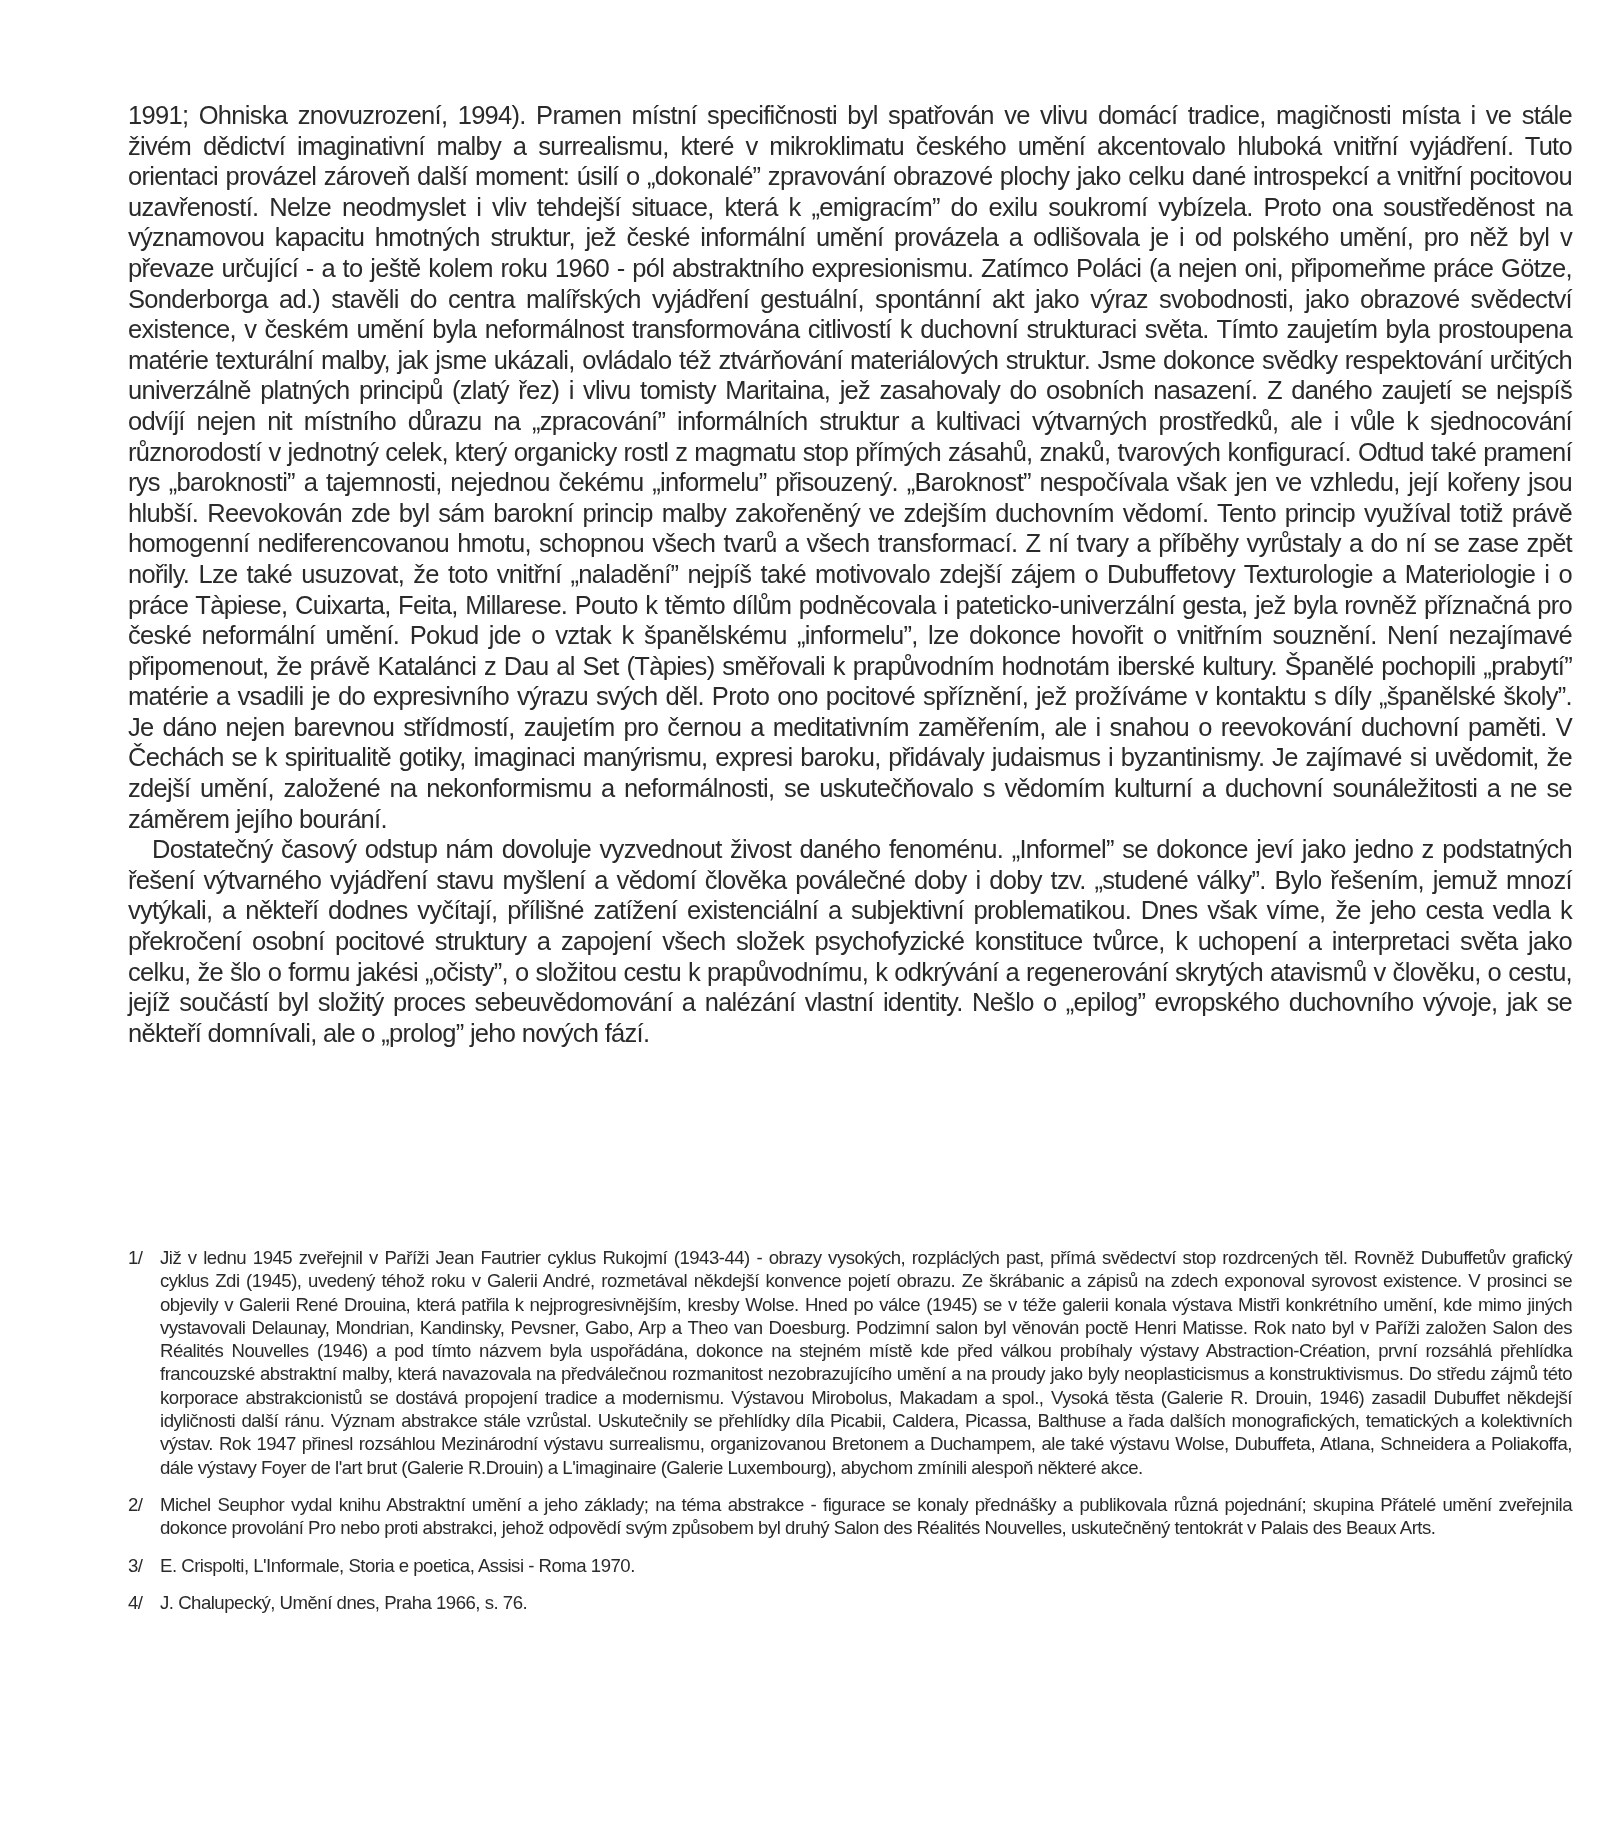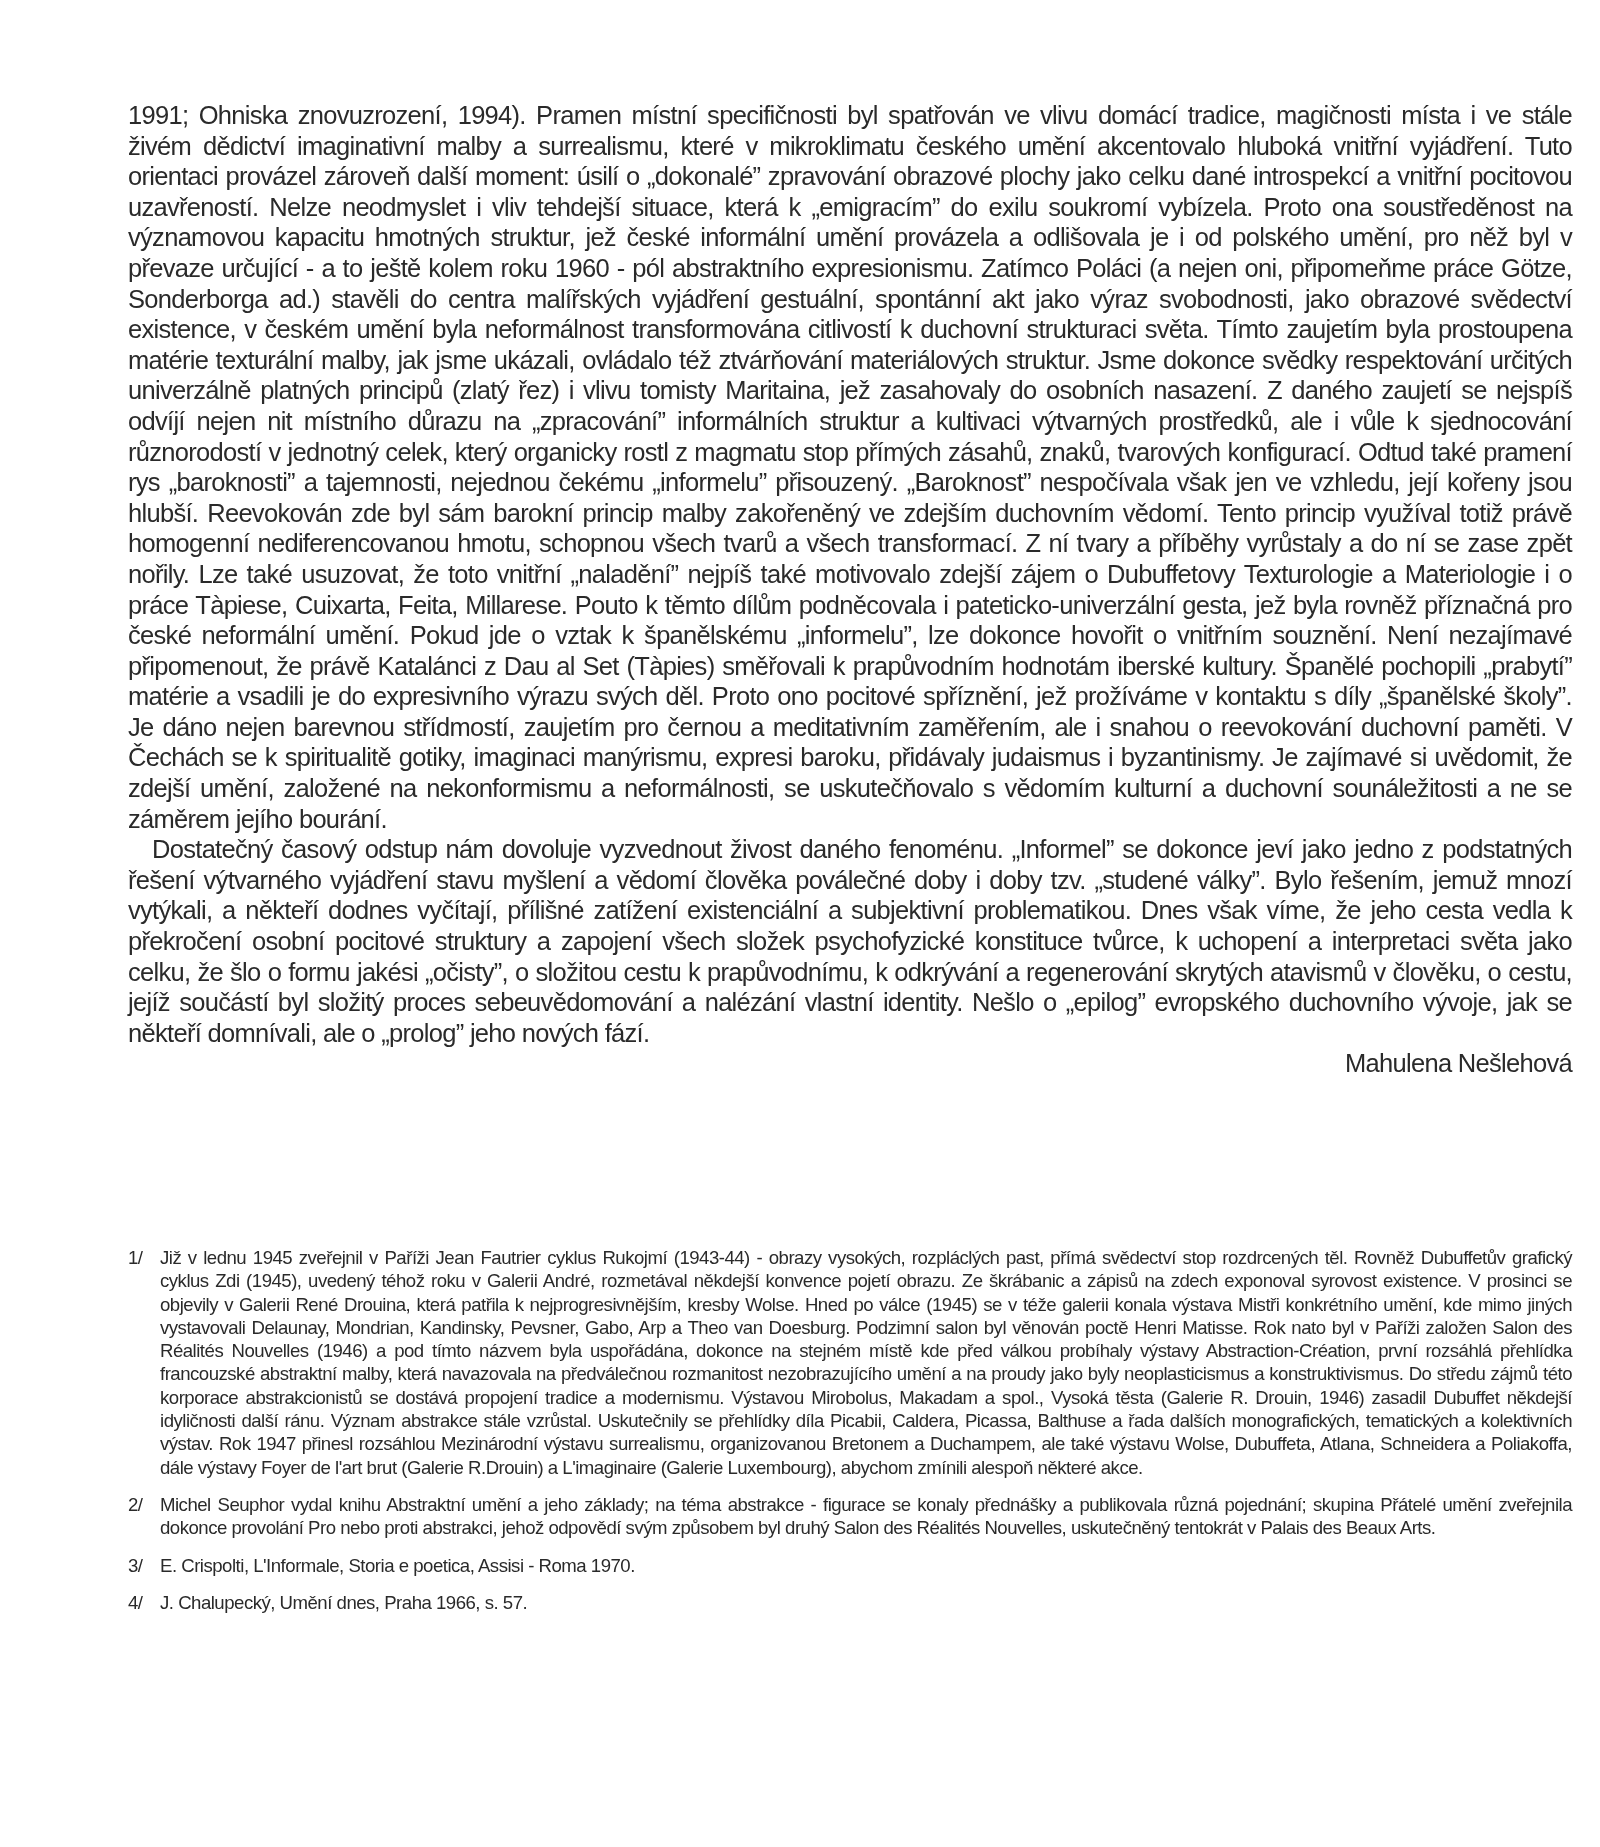--- a/index.html
+++ b/index.html
@@ -18,34 +18,33 @@
   .note .num { width: 32px; flex: none; }
   .note .txt { flex: 1; }
 </style>
 </head>
 <body>
 
 <div class="page">
   <div class="main">
     <p>1991; Ohniska znovuzrození, 1994). Pramen místní specifičnosti byl spatřován ve vlivu domácí tradice, magičnosti místa i ve stále živém dědictví imaginativní malby a surrealismu, které v mikroklimatu českého umění akcentovalo hluboká vnitřní vyjádření. Tuto orientaci provázel zároveň další moment: úsilí o „dokonalé” zpravování obrazové plochy jako celku dané introspekcí a vnitřní pocitovou uzavřeností. Nelze neodmyslet i vliv tehdejší situace, která k „emigracím” do exilu soukromí vybízela. Proto ona soustředěnost na významovou kapacitu hmotných struktur, jež české informální umění provázela a odlišovala je i od polského umění, pro něž byl v převaze určující - a to ještě kolem roku 1960 - pól abstraktního expresionismu. Zatímco Poláci (a nejen oni, připomeňme práce Götze, Sonderborga ad.) stavěli do centra malířských vyjádření gestuální, spontánní akt jako výraz svobodnosti, jako obrazové svědectví existence, v českém umění byla neformálnost transformována citlivostí k duchovní strukturaci světa. Tímto zaujetím byla prostoupena matérie texturální malby, jak jsme ukázali, ovládalo též ztvárňování materiálových struktur. Jsme dokonce svědky respektování určitých univerzálně platných principů (zlatý řez) i vlivu tomisty Maritaina, jež zasahovaly do osobních nasazení. Z daného zaujetí se nejspíš odvíjí nejen nit místního důrazu na „zpracování” informálních struktur a kultivaci výtvarných prostředků, ale i vůle k sjednocování různorodostí v jednotný celek, který organicky rostl z magmatu stop přímých zásahů, znaků, tvarových konfigurací. Odtud také pramení rys „baroknosti” a tajemnosti, nejednou čekému „informelu” přisouzený. „Baroknost” nespočívala však jen ve vzhledu, její kořeny jsou hlubší. Reevokován zde byl sám barokní princip malby zakořeněný ve zdejším duchovním vědomí. Tento princip využíval totiž právě homogenní nediferencovanou hmotu, schopnou všech tvarů a všech transformací. Z ní tvary a příběhy vyrůstaly a do ní se zase zpět nořily. Lze také usuzovat, že toto vnitřní „naladění” nejpíš také motivovalo zdejší zájem o Dubuffetovy Texturologie a Materiologie i o práce Tàpiese, Cuixarta, Feita, Millarese. Pouto k těmto dílům podněcovala i patetickо-univerzální gesta, jež byla rovněž příznačná pro české neformální umění. Pokud jde o vztak k španělskému „informelu”, lze dokonce hovořit o vnitřním souznění. Není nezajímavé připomenout, že právě Katalánci z Dau al Set (Tàpies) směřovali k prapůvodním hodnotám iberské kultury. Španělé pochopili „prabytí” matérie a vsadili je do expresivního výrazu svých děl. Proto ono pocitové spříznění, jež prožíváme v kontaktu s díly „španělské školy”. Je dáno nejen barevnou střídmostí, zaujetím pro černou a meditativním zaměřením, ale i snahou o reevokování duchovní paměti. V Čechách se k spiritualitě gotiky, imaginaci manýrismu, expresi baroku, přidávaly judaismus i byzantinismy. Je zajímavé si uvědomit, že zdejší umění, založené na nekonformismu a neformálnosti, se uskutečňovalo s vědomím kulturní a duchovní sounáležitosti a ne se záměrem jejího bourání.</p>
     <p class="indent">Dostatečný časový odstup nám dovoluje vyzvednout živost daného fenoménu. „Informel” se dokonce jeví jako jedno z podstatných řešení výtvarného vyjádření stavu myšlení a vědomí člověka poválečné doby i doby tzv. „studené války”. Bylo řešením, jemuž mnozí vytýkali, a někteří dodnes vyčítají, přílišné zatížení existenciální a subjektivní problematikou. Dnes však víme, že jeho cesta vedla k překročení osobní pocitové struktury a zapojení všech složek psychofyzické konstituce tvůrce, k uchopení a interpretaci světa jako celku, že šlo o formu jakési „očisty”, o složitou cestu k prapůvodnímu, k odkrývání a regenerování skrytých atavismů v člověku, o cestu, jejíž součástí byl složitý proces sebeuvědomování a nalézání vlastní identity. Nešlo o „epilog” evropského duchovního vývoje, jak se někteří domnívali, ale o „prolog” jeho nových fází.</p>
-    <p class="sig">Mahulena Nešlehová</p>
   </div>
 
   <div class="notes">
     <div class="note">
       <span class="num">1/</span>
       <span class="txt">Již v lednu 1945 zveřejnil v Paříži Jean Fautrier cyklus Rukojmí (1943-44) - obrazy vysokých, rozpláclých past, přímá svědectví stop rozdrcených těl. Rovněž Dubuffetův grafický cyklus Zdi (1945), uvedený téhož roku v Galerii André, rozmetával někdejší konvence pojetí obrazu. Ze škrábanic a zápisů na zdech exponoval syrovost existence. V prosinci se objevily v Galerii René Drouina, která patřila k nejprogresivnějším, kresby Wolse. Hned po válce (1945) se v téže galerii konala výstava Mistři konkrétního umění, kde mimo jiných vystavovali Delaunay, Mondrian, Kandinsky, Pevsner, Gabo, Arp a Theo van Doesburg. Podzimní salon byl věnován poctě Henri Matisse. Rok nato byl v Paříži založen Salon des Réalités Nouvelles (1946) a pod tímto názvem byla uspořádána, dokonce na stejném místě kde před válkou probíhaly výstavy Abstraction-Création, první rozsáhlá přehlídka francouzské abstraktní malby, která navazovala na předválečnou rozmanitost nezobrazujícího umění a na proudy jako byly neoplasticismus a konstruktivismus. Do středu zájmů této korporace abstrakcionistů se dostává propojení tradice a modernismu. Výstavou Mirobolus, Makadam a spol., Vysoká těsta (Galerie R. Drouin, 1946) zasadil Dubuffet někdejší idyličnosti další ránu. Význam abstrakce stále vzrůstal. Uskutečnily se přehlídky díla Picabii, Caldera, Picassa, Balthuse a řada dalších monografických, tematických a kolektivních výstav. Rok 1947 přinesl rozsáhlou Mezinárodní výstavu surrealismu, organizovanou Bretonem a Duchampem, ale také výstavu Wolse, Dubuffeta, Atlana, Schneidera a Poliakoffa, dále výstavy Foyer de l'art brut (Galerie R.Drouin) a L'imaginaire (Galerie Luxembourg), abychom zmínili alespoň některé akce.</span>
     </div>
     <div class="note">
       <span class="num">2/</span>
       <span class="txt">Michel Seuphor vydal knihu Abstraktní umění a jeho základy; na téma abstrakce - figurace se konaly přednášky a publikovala různá pojednání; skupina Přátelé umění zveřejnila dokonce provolání Pro nebo proti abstrakci, jehož odpovědí svým způsobem byl druhý Salon des Réalités Nouvelles, uskutečněný tentokrát v Palais des Beaux Arts.</span>
     </div>
     <div class="note">
       <span class="num">3/</span>
       <span class="txt">E. Crispolti, L'Informale, Storia e poetica, Assisi - Roma 1970.</span>
     </div>
     <div class="note">
       <span class="num">4/</span>
-      <span class="txt">J. Chalupecký, Umění dnes, Praha 1966, s. 57.</span>
+      <span class="txt">J. Chalupecký, Umění dnes, Praha 1966, s. 76.</span>
     </div>
   </div>
 </div>
 
 </body></html>

